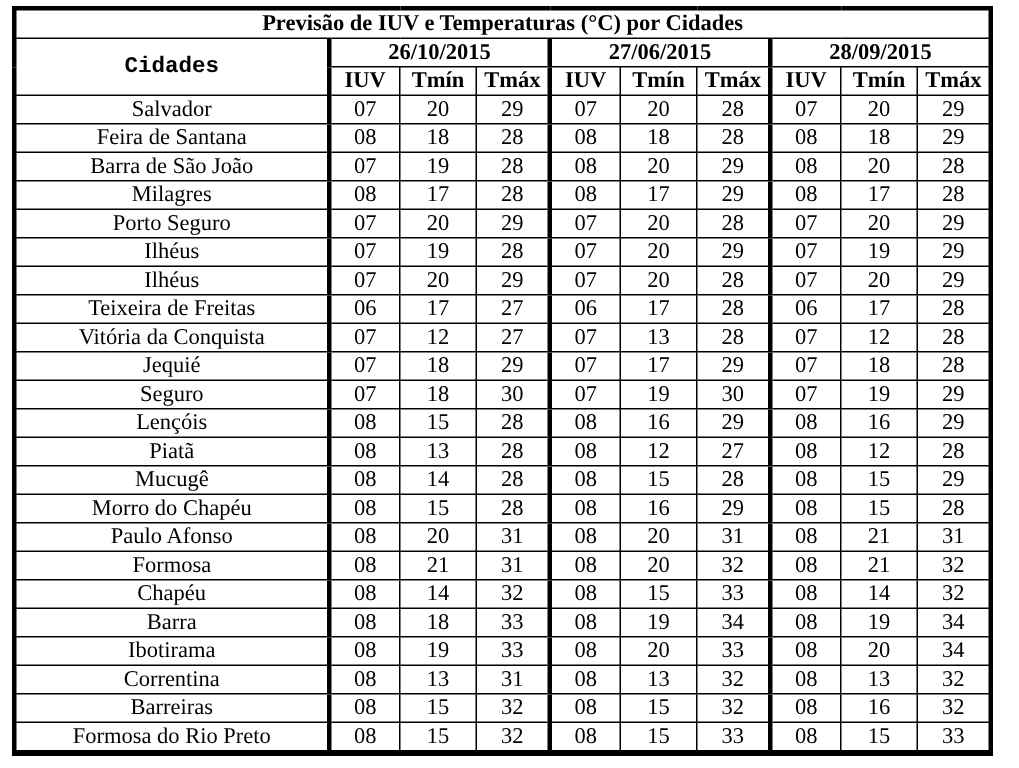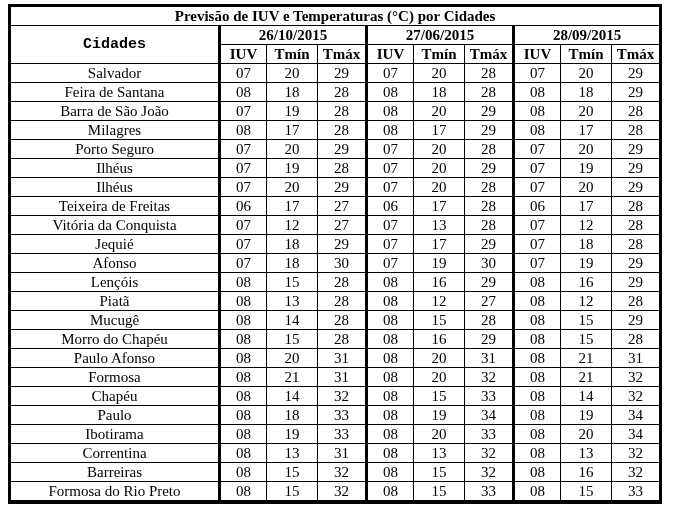--- a/index.html
+++ b/index.html
@@ -219,21 +219,21 @@
         <td>18</td>
         <td>29</td>
         <td class="group-start">07</td>
         <td>17</td>
         <td>29</td>
         <td class="group-start">07</td>
         <td>18</td>
         <td>28</td>
       </tr>
       <tr>
-        <td class="city-cell">Afonso</td>
+        <td class="city-cell">Seguro</td>
         <td class="group-start">07</td>
         <td>18</td>
         <td>30</td>
         <td class="group-start">07</td>
         <td>19</td>
         <td>30</td>
         <td class="group-start">07</td>
         <td>19</td>
         <td>29</td>
       </tr>
@@ -315,21 +315,21 @@
         <td>14</td>
         <td>32</td>
         <td class="group-start">08</td>
         <td>15</td>
         <td>33</td>
         <td class="group-start">08</td>
         <td>14</td>
         <td>32</td>
       </tr>
       <tr>
-        <td class="city-cell">Paulo</td>
+        <td class="city-cell">Barra</td>
         <td class="group-start">08</td>
         <td>18</td>
         <td>33</td>
         <td class="group-start">08</td>
         <td>19</td>
         <td>34</td>
         <td class="group-start">08</td>
         <td>19</td>
         <td>34</td>
       </tr>

